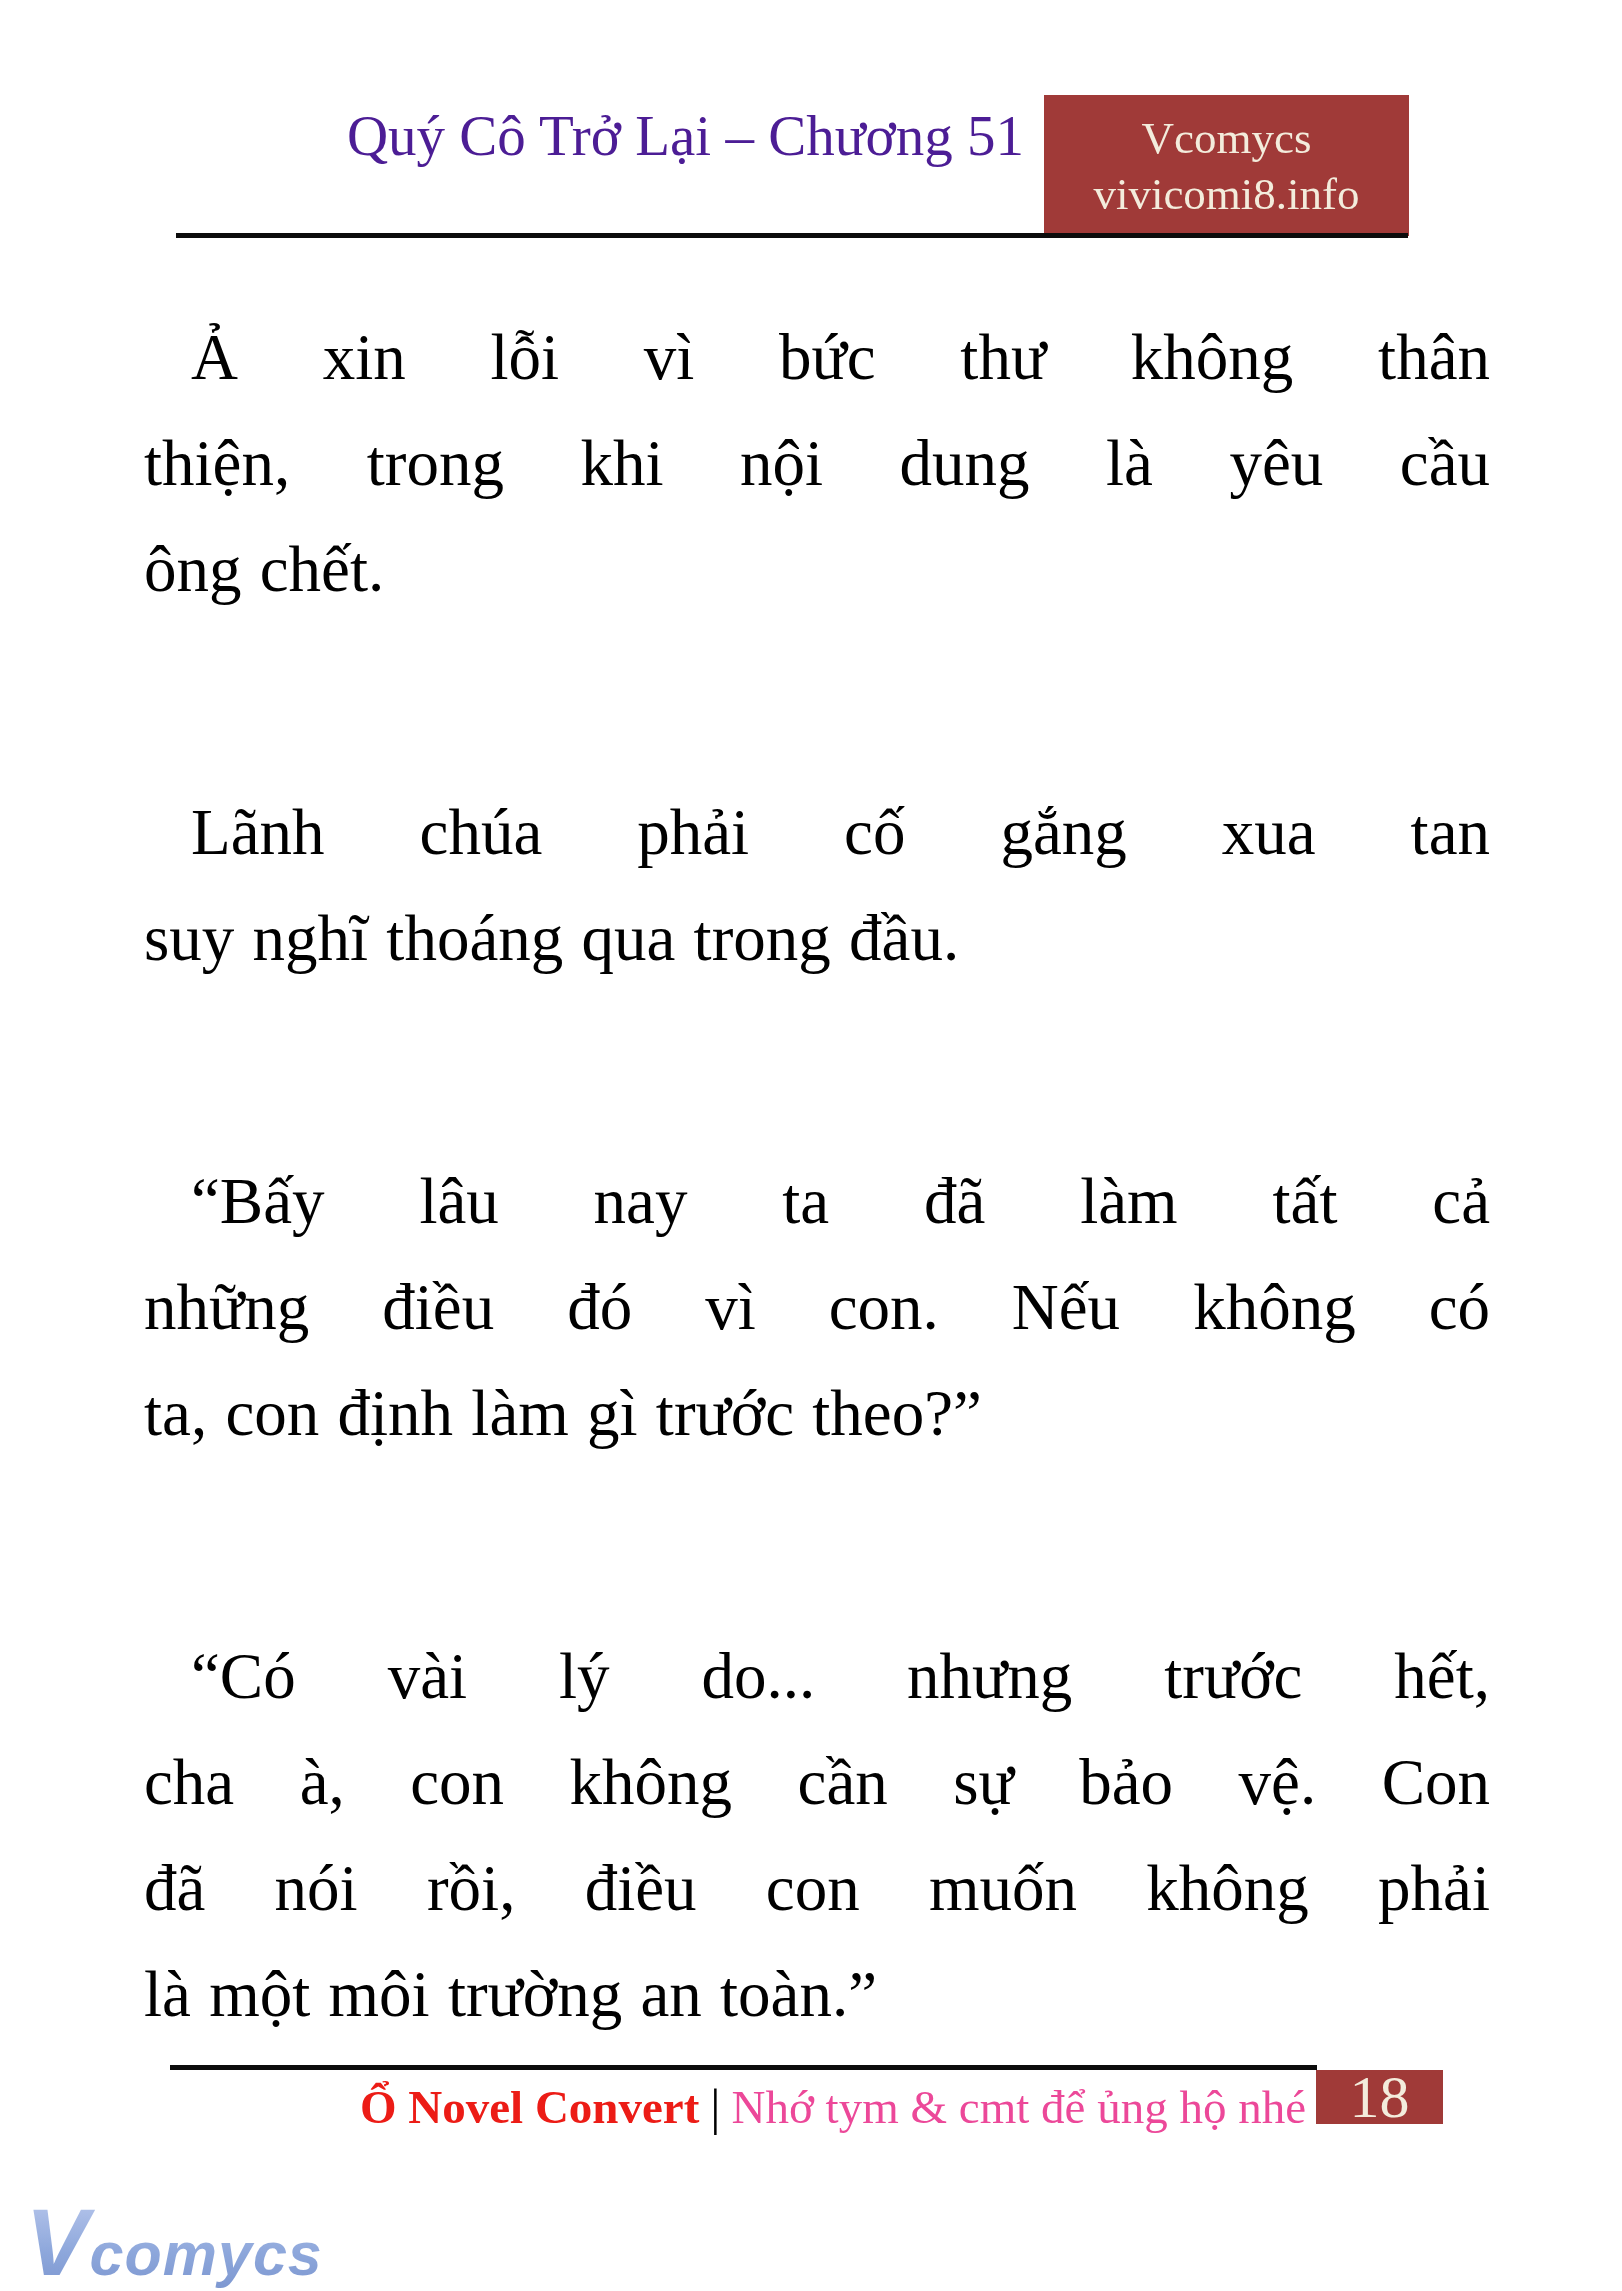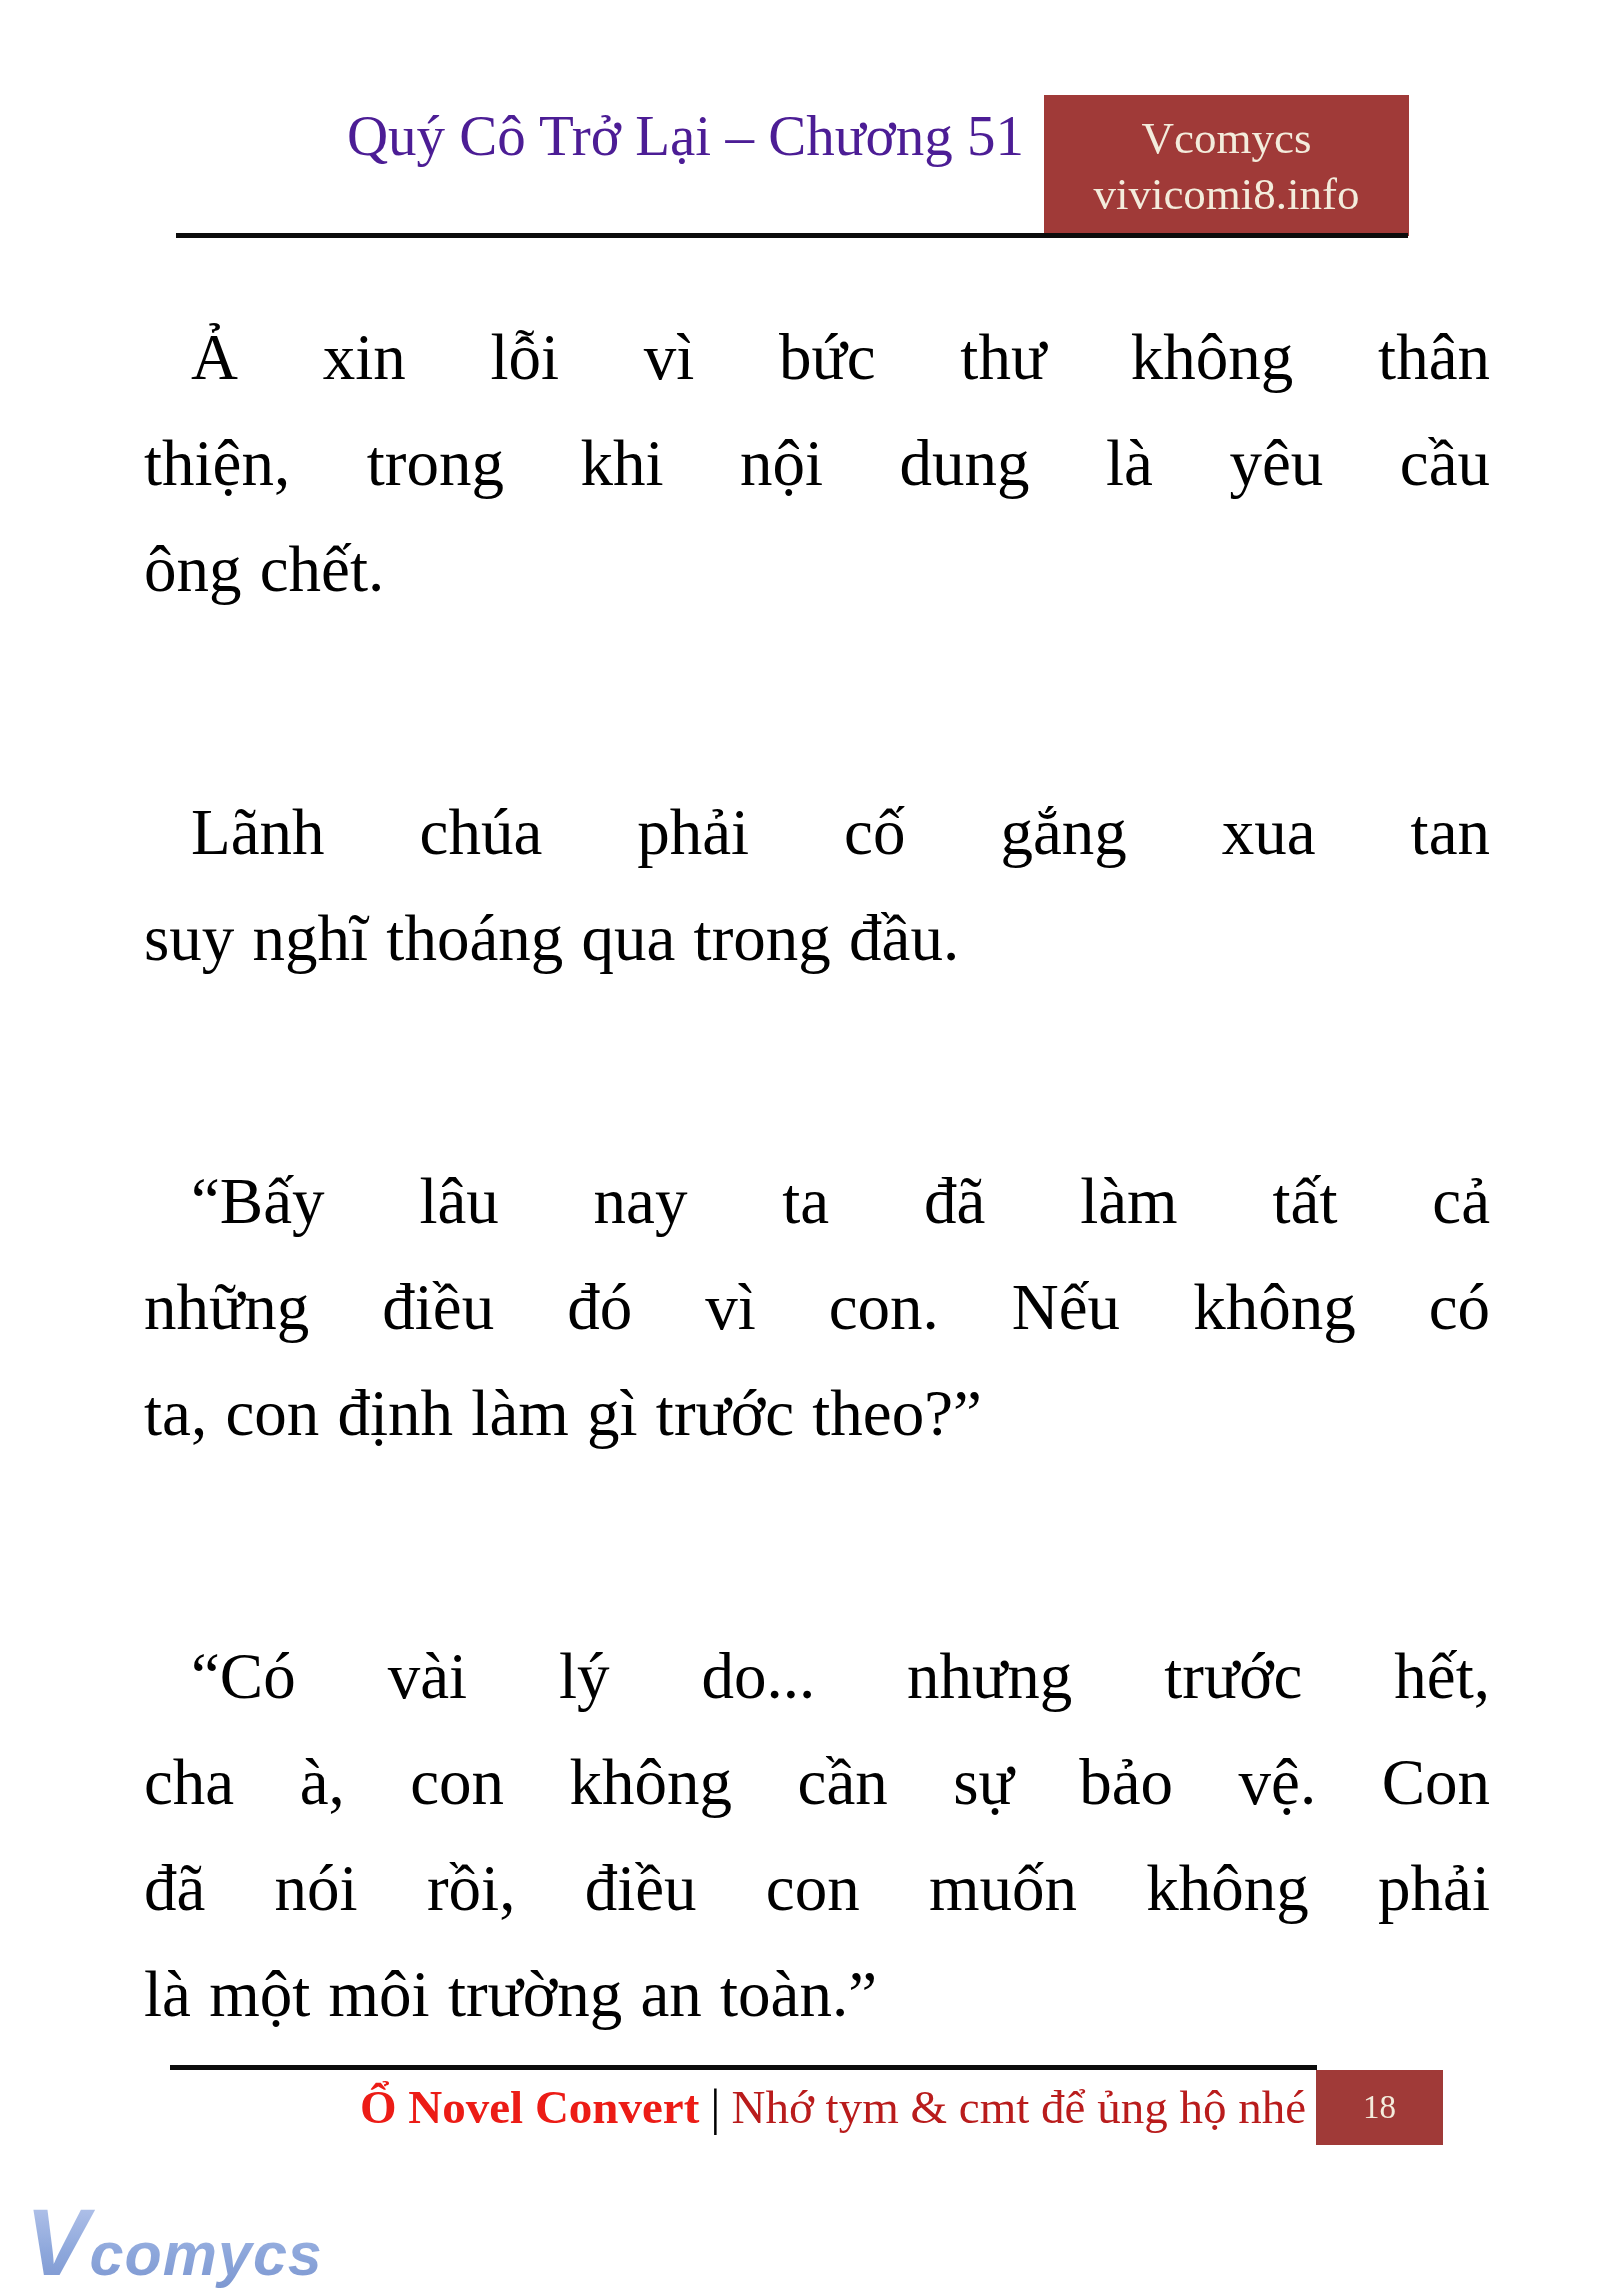--- a/index.html
+++ b/index.html
@@ -91,34 +91,34 @@
     gap: 11px;
     font-size: 47px;
     line-height: 61px;
     white-space: nowrap;
   }
   .footer-credit {
     color: var(--accent-red, #ec1c16);
     font-weight: bold;
   }
   .footer-separator { color: #000; font-size: 51px; }
-  .footer-note { color: #b91c1c; }
+  .footer-note { color: #ec4899; }
 
   .page-number-box {
     position: absolute;
     left: 1316px;
     top: 2070px;
     width: 127px;
-    height: 75px;
+    height: 54px;
     background: var(--brand-red, #a03a38);
     color: var(--cream, #f3ecdc);
     display: flex;
     align-items: center;
     justify-content: center;
-    font-size: 33px;
+    font-size: 60px;
   }
 
   
   .watermark {
     position: absolute;
     left: 25.5px;
     top: 2201px;
     font-family: "Liberation Sans", "DejaVu Sans", sans-serif;
     font-style: italic;
     font-weight: bold;

